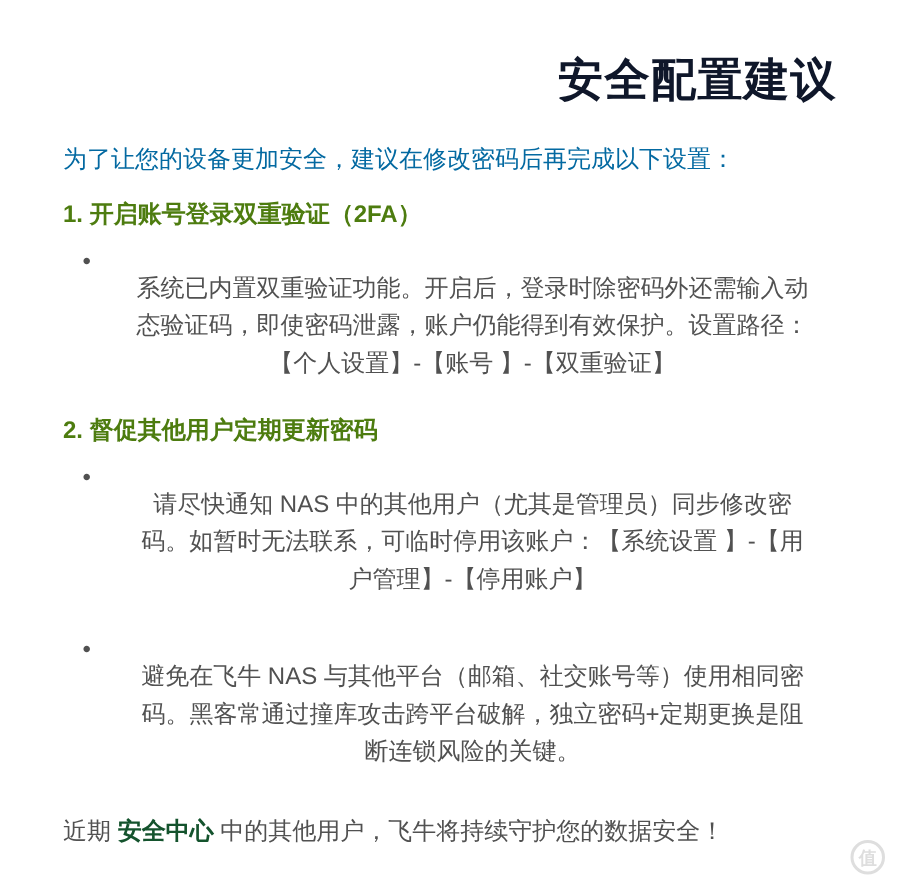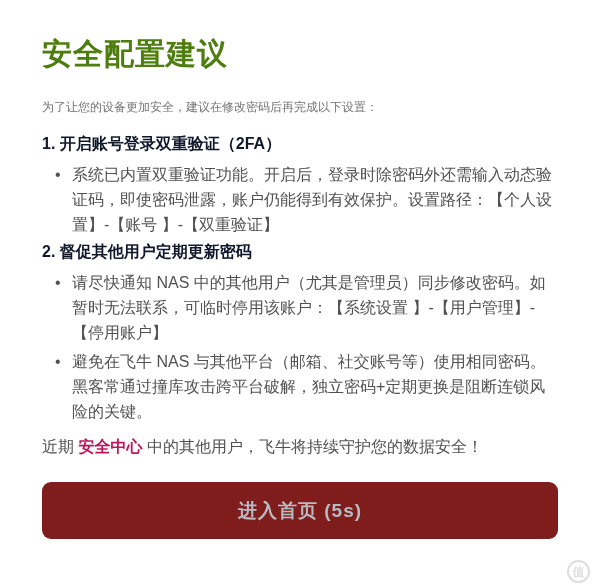--- a/index.html
+++ b/index.html
@@ -15,67 +15,68 @@
     overflow: hidden;
   }
   .page {
     padding: 36px 42px 0 42px;
     box-sizing: border-box;
   }
   .page-title {
     font-size: 30px;
     line-height: 36px;
     font-weight: 800;
-    text-align: left;
-    color: #4d7c0f;
+    text-align: right;
+    color: #0f172a;
     margin: 0 0 24px 0;
     letter-spacing: 1px;
   }
   .intro {
-    font-size: 12px;
+    font-size: 16px;
     line-height: 22px;
-    color: #737373;
+    color: #0369a1;
     margin: 0 0 15px 0;
   }
   .section {
     margin: 0 0 4px 0;
   }
   .section-heading {
     font-size: 16px;
     line-height: 22px;
     font-weight: 700;
-    color: #0f172a;
+    color: #4d7c0f;
     margin: 0 0 7px 0;
   }
   .bullet-row {
     display: flex;
     align-items: flex-start;
     padding-left: 13px;
     font-size: 16px;
     line-height: 25px;
     color: #515151;
   }
   .bullet-dot {
     flex: none;
     width: 17px;
     color: #515151;
   }
   .bullet-text {
-    margin: 0;
+    margin: 18px;
     flex: 1;
+    text-align: center;
   }
   .footer-note {
     font-size: 16px;
     line-height: 22px;
     color: #515151;
     margin: 12px 0 0 0;
   }
   .footer-note .bold {
     font-weight: 700;
-    color: #be185d;
+    color: #14532d;
   }
   .enter-btn {
     display: block;
     width: 100%;
     height: 57px;
     margin-top: 24px;
     background: #7f1d1d;
     border: none;
     border-radius: 9px;
     font-family: inherit;

